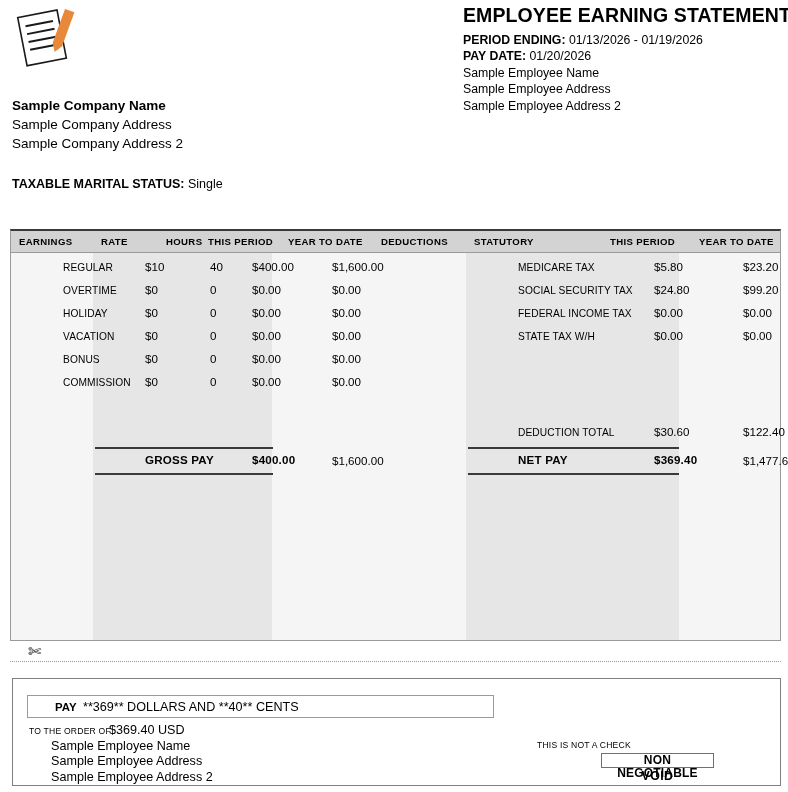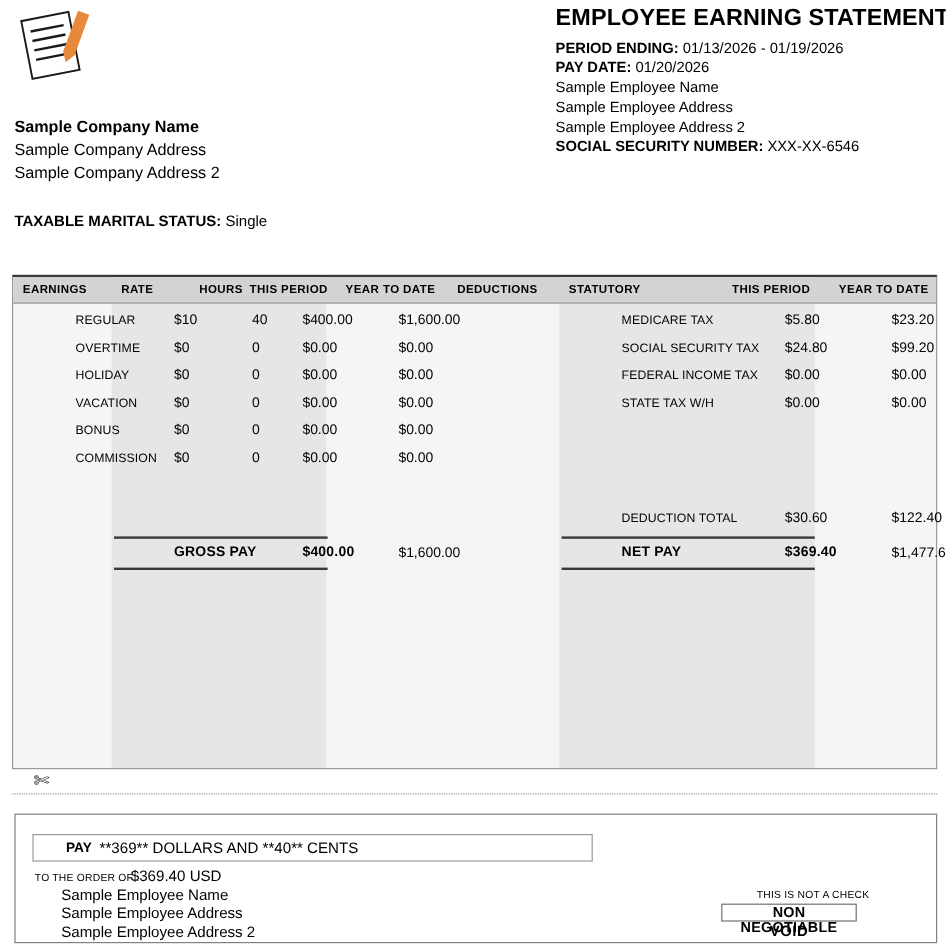--- a/index.html
+++ b/index.html
@@ -239,24 +239,24 @@
     height: 21px;
     line-height: 19px;
     text-align: center;
     font-size: 12.2px;
   }
   #check-meta .c1 { width: 108px; }
   #check-meta .c2 { width: 109px; border-left: none; }
 
   #not-a-check {
     position: absolute;
-    left: 556px;
+    left: 524px;
     top: 61px;
     width: 217px;
-    text-align: center;
+    text-align: left;
     font-size: 8.6px;
     letter-spacing: 0.2px;
   }
   #non-negotiable {
     position: absolute;
     left: 588px;
     top: 74px;
     width: 113px;
     height: 15px;
     line-height: 13px;
@@ -315,24 +315,20 @@
     <span class="k">PERIOD ENDING:</span>
     <span class="v">01/13/2026 - 01/19/2026</span>
   </div>
   <div>
     <span class="k">PAY DATE:</span>
     <span class="v">01/20/2026</span>
   </div>
   <div class="plain">Sample Employee Name</div>
   <div class="plain">Sample Employee Address</div>
   <div class="plain">Sample Employee Address 2</div>
-  <div>
-    <span class="k">SOCIAL SECURITY NUMBER:</span>
-    <span class="v">XXX-XX-6546</span>
-  </div>
 </div>
 
 <div id="paystub-table">
 
   <div class="band" id="band-left"></div>
   <div class="band" id="band-right"></div>
 
   <div class="thead">
     <span class="th" style="left:8px;">EARNINGS</span>
     <span class="th" style="left:90px;">RATE</span>

